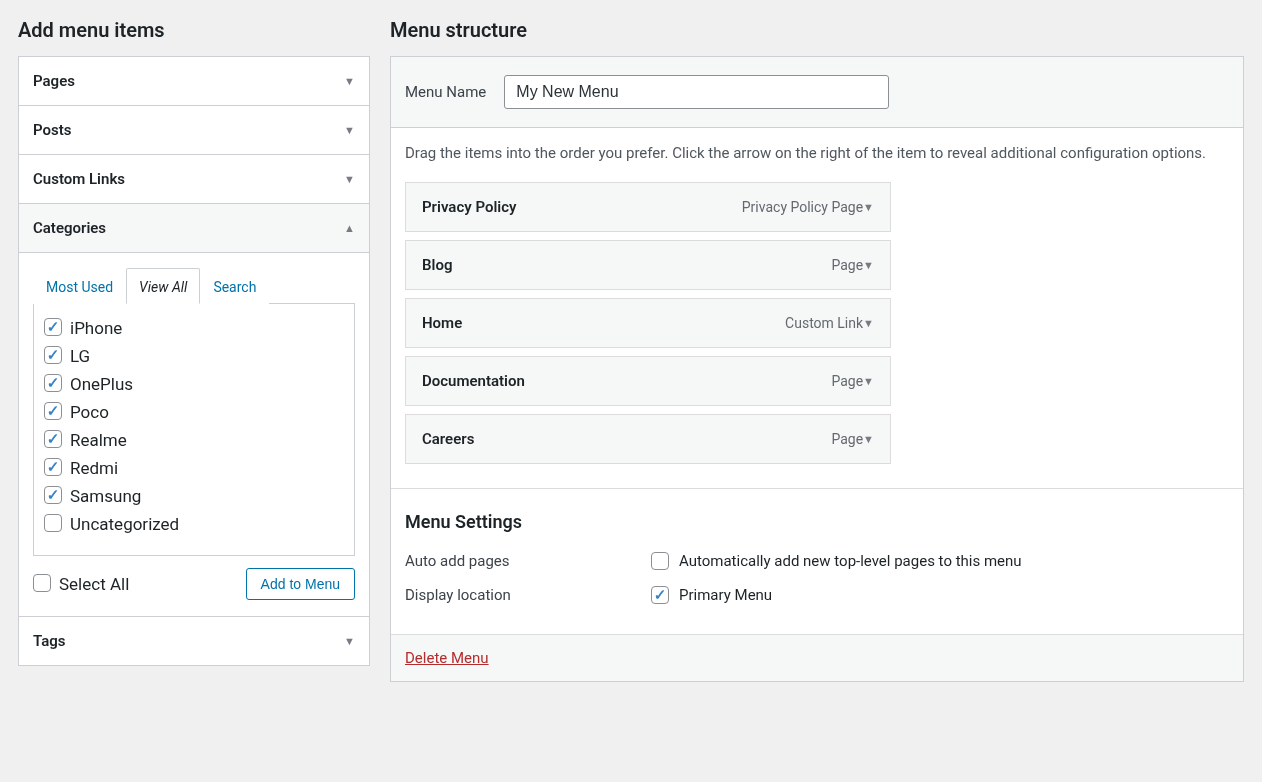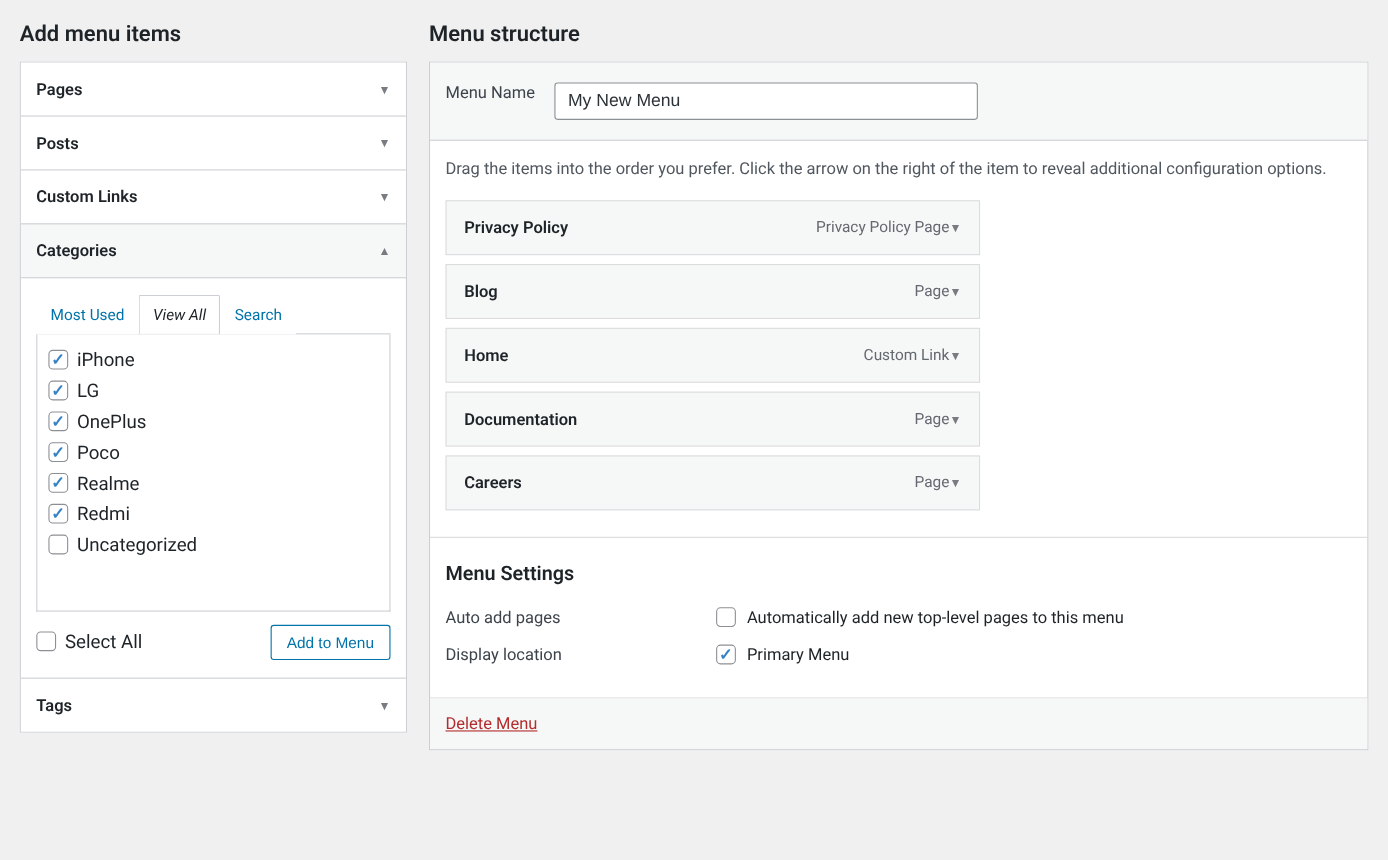--- a/index.html
+++ b/index.html
@@ -116,21 +116,21 @@
   
   .structure-box {
     border: 1px solid #ccd0d4;
     background: #fff;
   }
   .structure-head {
     background: #f6f7f7;
     border-bottom: 1px solid #ccd0d4;
     padding: 18px 14px;
     display: flex;
-    align-items: flex-start;
+    align-items: center;
     gap: 18px;
   }
   .menu-name-input {
     padding: 7px 11px;
     font-size: 16px;
     border: 1px solid #8c8f94;
     border-radius: 3px;
     width: 385px;
     color: #2c3338;
   }
@@ -207,20 +207,24 @@
             </div>
             <div class="check-row">
               <span class="wp-check checked"></span>
               <span>Realme</span>
             </div>
             <div class="check-row">
               <span class="wp-check checked"></span>
               <span>Redmi</span>
             </div>
             <div class="check-row">
+              <span class="wp-check checked"></span>
+              <span>Samsung</span>
+            </div>
+            <div class="check-row">
               <span class="wp-check"></span>
               <span>Uncategorized</span>
             </div>
           </div>
         <div class="footer-controls">
           <div class="check-row">
             <span class="wp-check"></span>
             <span>Select All</span>
           </div>
           <button class="btn-secondary">Add to Menu</button>

